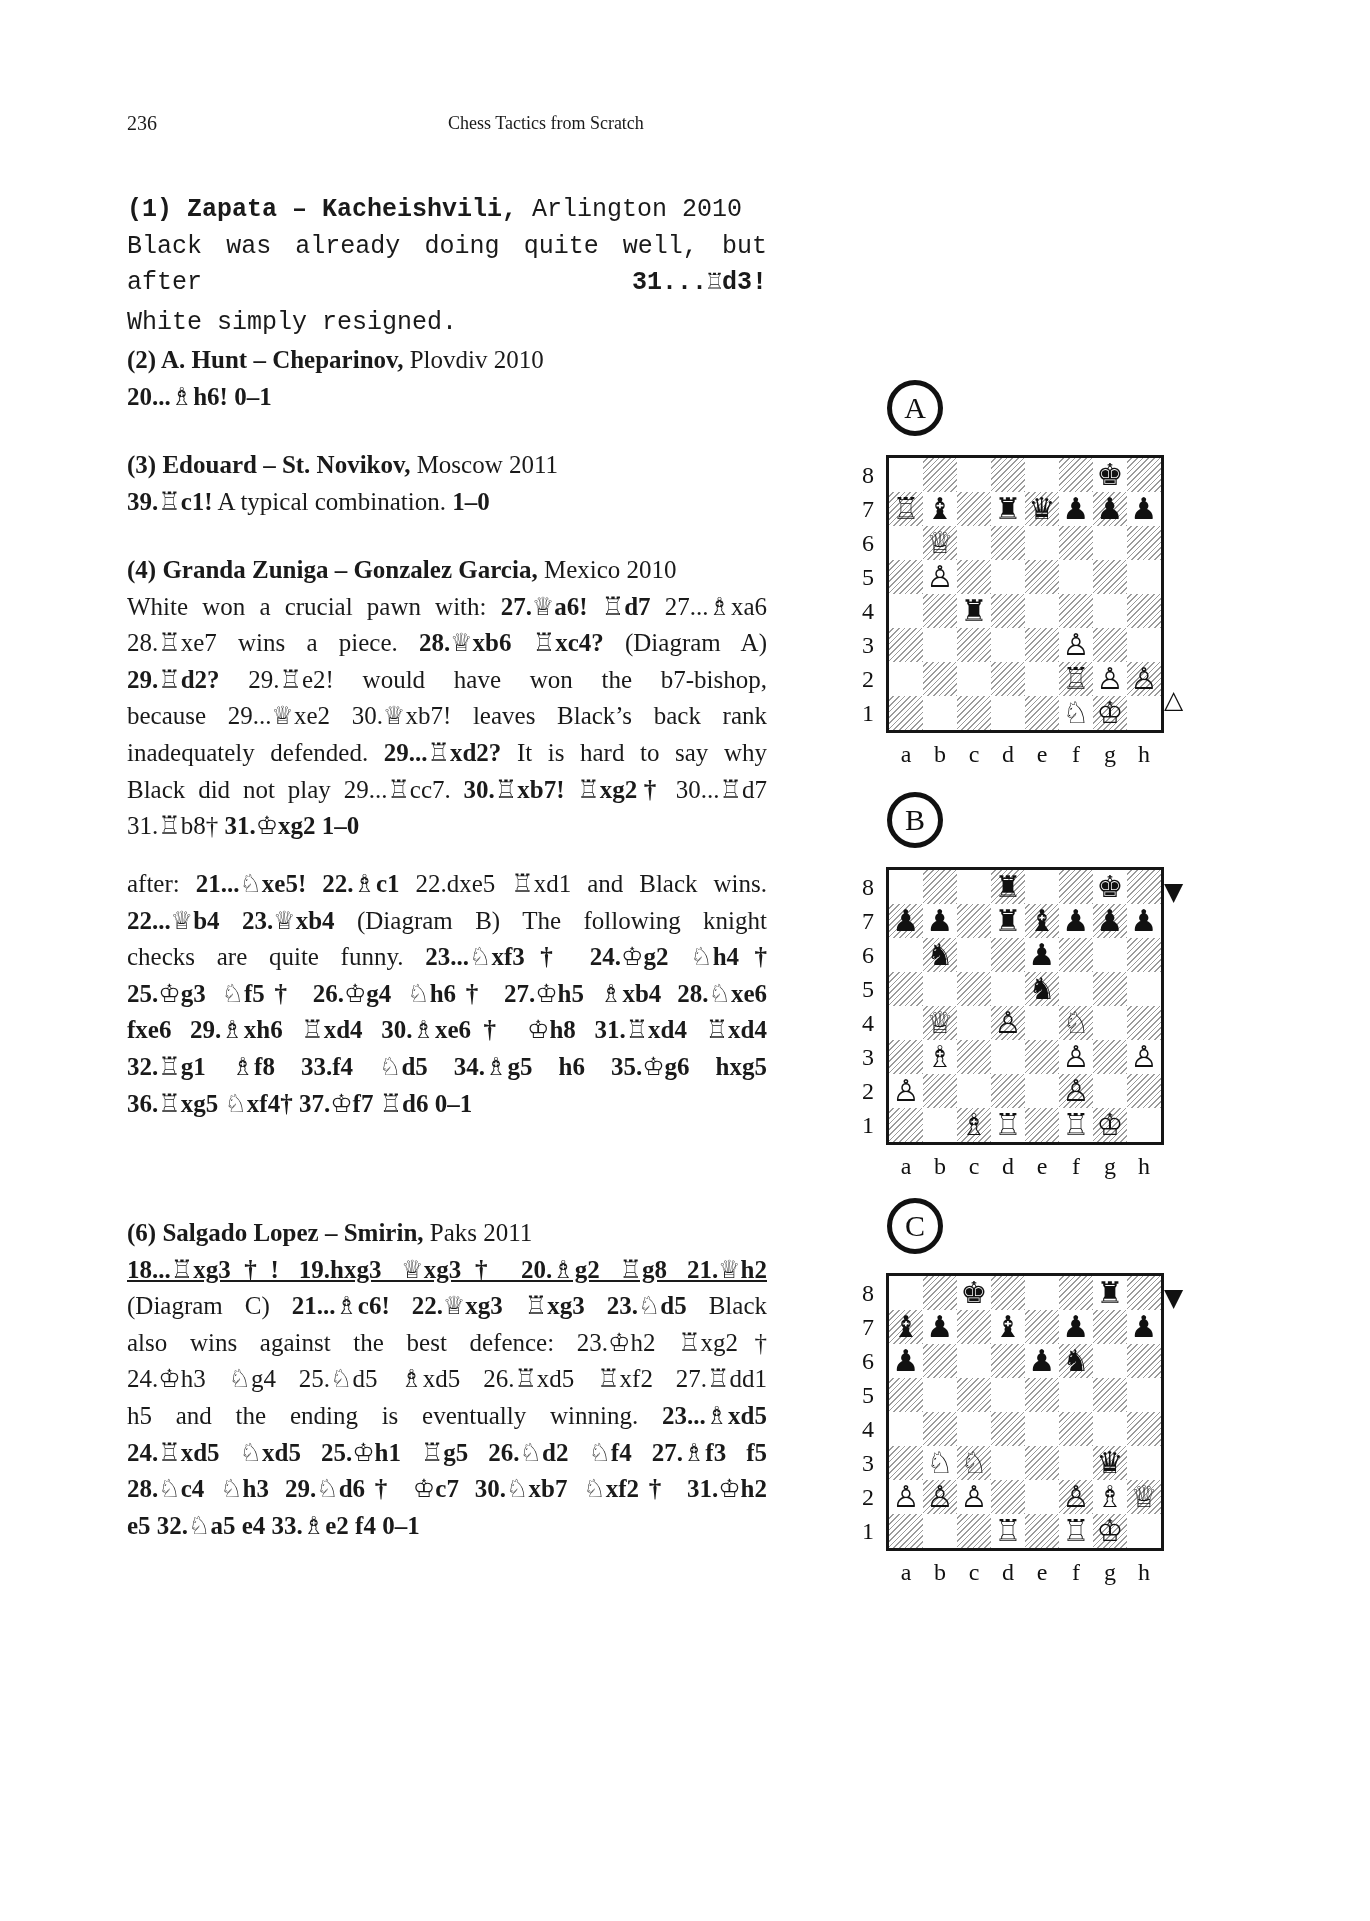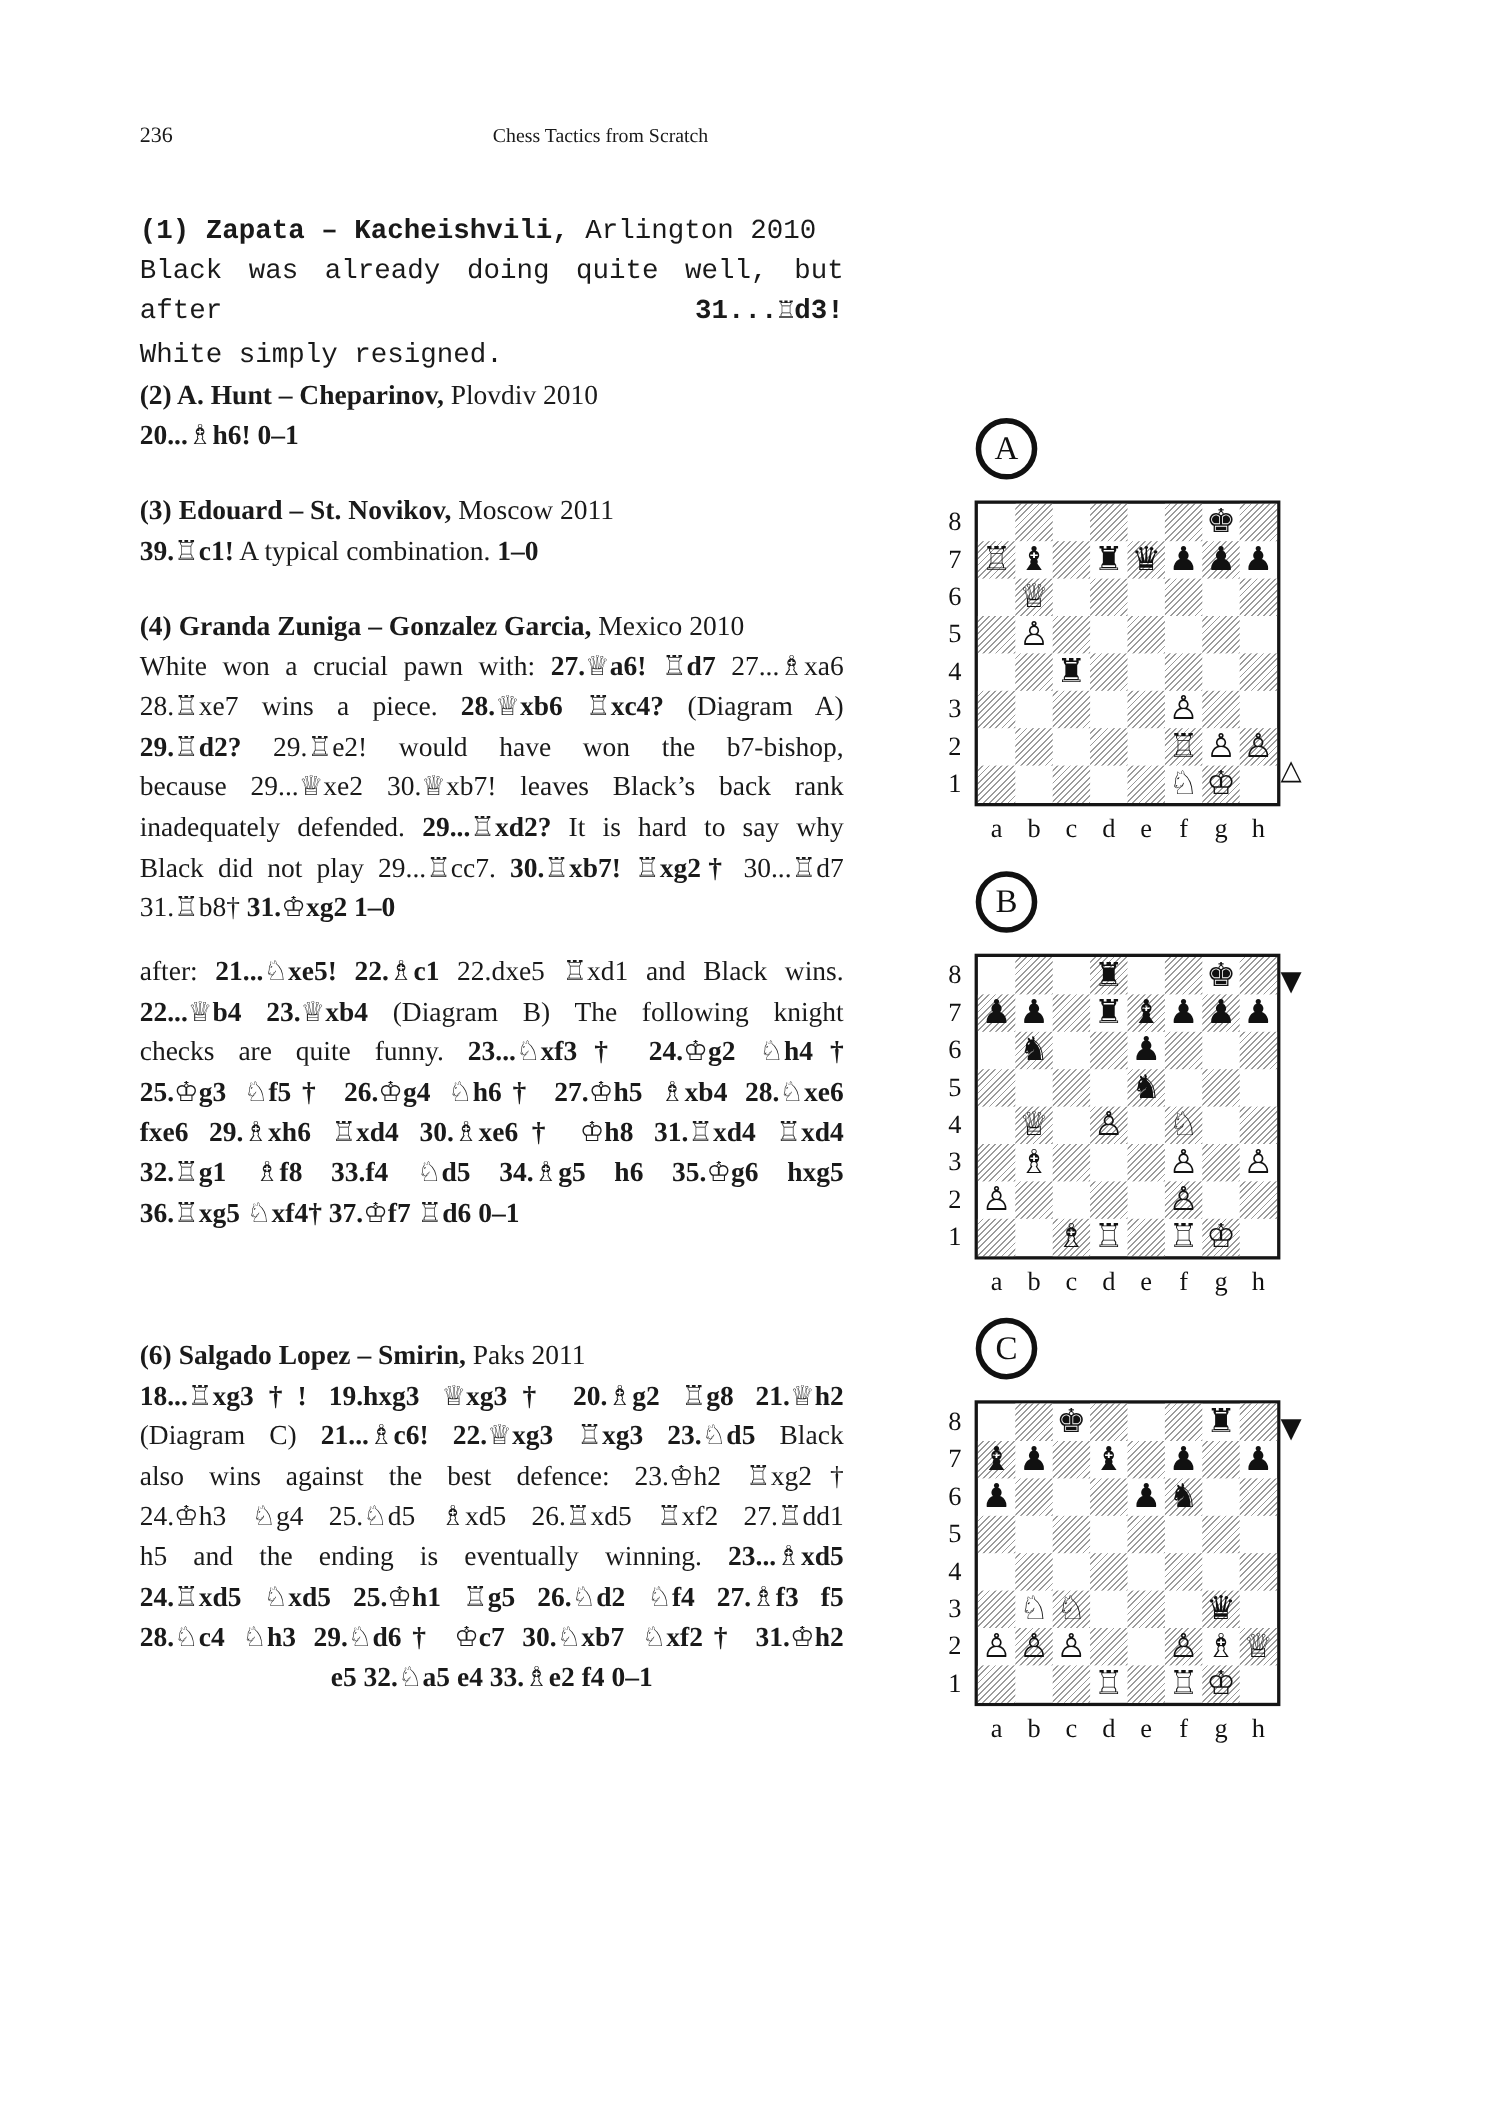--- a/index.html
+++ b/index.html
@@ -106,28 +106,28 @@
         <div class="line just" style="height: 36.6px; line-height: 36.6px;"><span class="seg-r">after: </span><span class="seg-b">21...♘xe5! 22.♗c1</span><span class="seg-r"> 22.dxe5 ♖xd1 and Black wins.</span></div>
         <div class="line just" style="height: 36.6px; line-height: 36.6px;"><span class="seg-b">22...♕b4 23.♕xb4</span><span class="seg-r"> (Diagram B) The following knight</span></div>
         <div class="line just" style="height: 36.6px; line-height: 36.6px;"><span class="seg-r">checks are quite funny. </span><span class="seg-b">23...♘xf3† 24.♔g2 ♘h4†</span></div>
         <div class="line just" style="height: 36.6px; line-height: 36.6px;"><span class="seg-b">25.♔g3 ♘f5† 26.♔g4 ♘h6† 27.♔h5 ♗xb4 28.♘xe6</span></div>
         <div class="line just" style="height: 36.6px; line-height: 36.6px;"><span class="seg-b">fxe6 29.♗xh6 ♖xd4 30.♗xe6† ♔h8 31.♖xd4 ♖xd4</span></div>
         <div class="line just" style="height: 36.6px; line-height: 36.6px;"><span class="seg-b">32.♖g1 ♗f8 33.f4 ♘d5 34.♗g5 h6 35.♔g6 hxg5</span></div>
         <div class="line" style="height: 36.6px; line-height: 36.6px;"><span class="seg-b">36.♖xg5 ♘xf4† 37.♔f7 ♖d6 0–1</span></div>
       </div>
       <div class="solution" style="top: 1215px;">
         <div class="line" style="height: 36.6px; line-height: 36.6px;"><span class="seg-b">(6) Salgado Lopez – Smirin,</span><span class="seg-r"> Paks 2011</span></div>
-        <div class="line just" style="height: 36.6px; line-height: 36.6px;"><span class="seg-b">18...♖xg3†! 19.hxg3 ♕xg3† 20.♗g2 ♖g8 21.♕h2</span></div>
+        <div class="line just" style="height: 36.6px; line-height: 36.6px; text-decoration: underline;"><span class="seg-b">18...♖xg3†! 19.hxg3 ♕xg3† 20.♗g2 ♖g8 21.♕h2</span></div>
         <div class="line just" style="height: 36.6px; line-height: 36.6px;"><span class="seg-r">(Diagram C) </span><span class="seg-b">21...♗c6! 22.♕xg3 ♖xg3 23.♘d5</span><span class="seg-r"> Black</span></div>
         <div class="line just" style="height: 36.6px; line-height: 36.6px;"><span class="seg-r">also wins against the best defence: 23.♔h2 ♖xg2†</span></div>
         <div class="line just" style="height: 36.6px; line-height: 36.6px;"><span class="seg-r">24.♔h3 ♘g4 25.♘d5 ♗xd5 26.♖xd5 ♖xf2 27.♖dd1</span></div>
         <div class="line just" style="height: 36.6px; line-height: 36.6px;"><span class="seg-r">h5 and the ending is eventually winning. </span><span class="seg-b">23...♗xd5</span></div>
         <div class="line just" style="height: 36.6px; line-height: 36.6px;"><span class="seg-b">24.♖xd5 ♘xd5 25.♔h1 ♖g5 26.♘d2 ♘f4 27.♗f3 f5</span></div>
         <div class="line just" style="height: 36.6px; line-height: 36.6px;"><span class="seg-b">28.♘c4 ♘h3 29.♘d6† ♔c7 30.♘xb7 ♘xf2† 31.♔h2</span></div>
-        <div class="line" style="height: 36.6px; line-height: 36.6px; text-align: center;"><span class="seg-b">e5 32.♘a5 e4 33.♗e2 f4 0–1</span></div>
+        <div class="line" style="height: 36.6px; line-height: 36.6px;"><span class="seg-b">e5 32.♘a5 e4 33.♗e2 f4 0–1</span></div>
       </div>
     </div>
   <div id="diagrams">
       <div class="diagram-circle" style="left: 887px; top: 380px;">A</div>
       <div class="board" style="left: 886px; top: 455px;">
         <div class="sq"></div>
         <div class="sq dark"></div>
         <div class="sq"></div>
         <div class="sq dark"></div>
         <div class="sq"></div>

